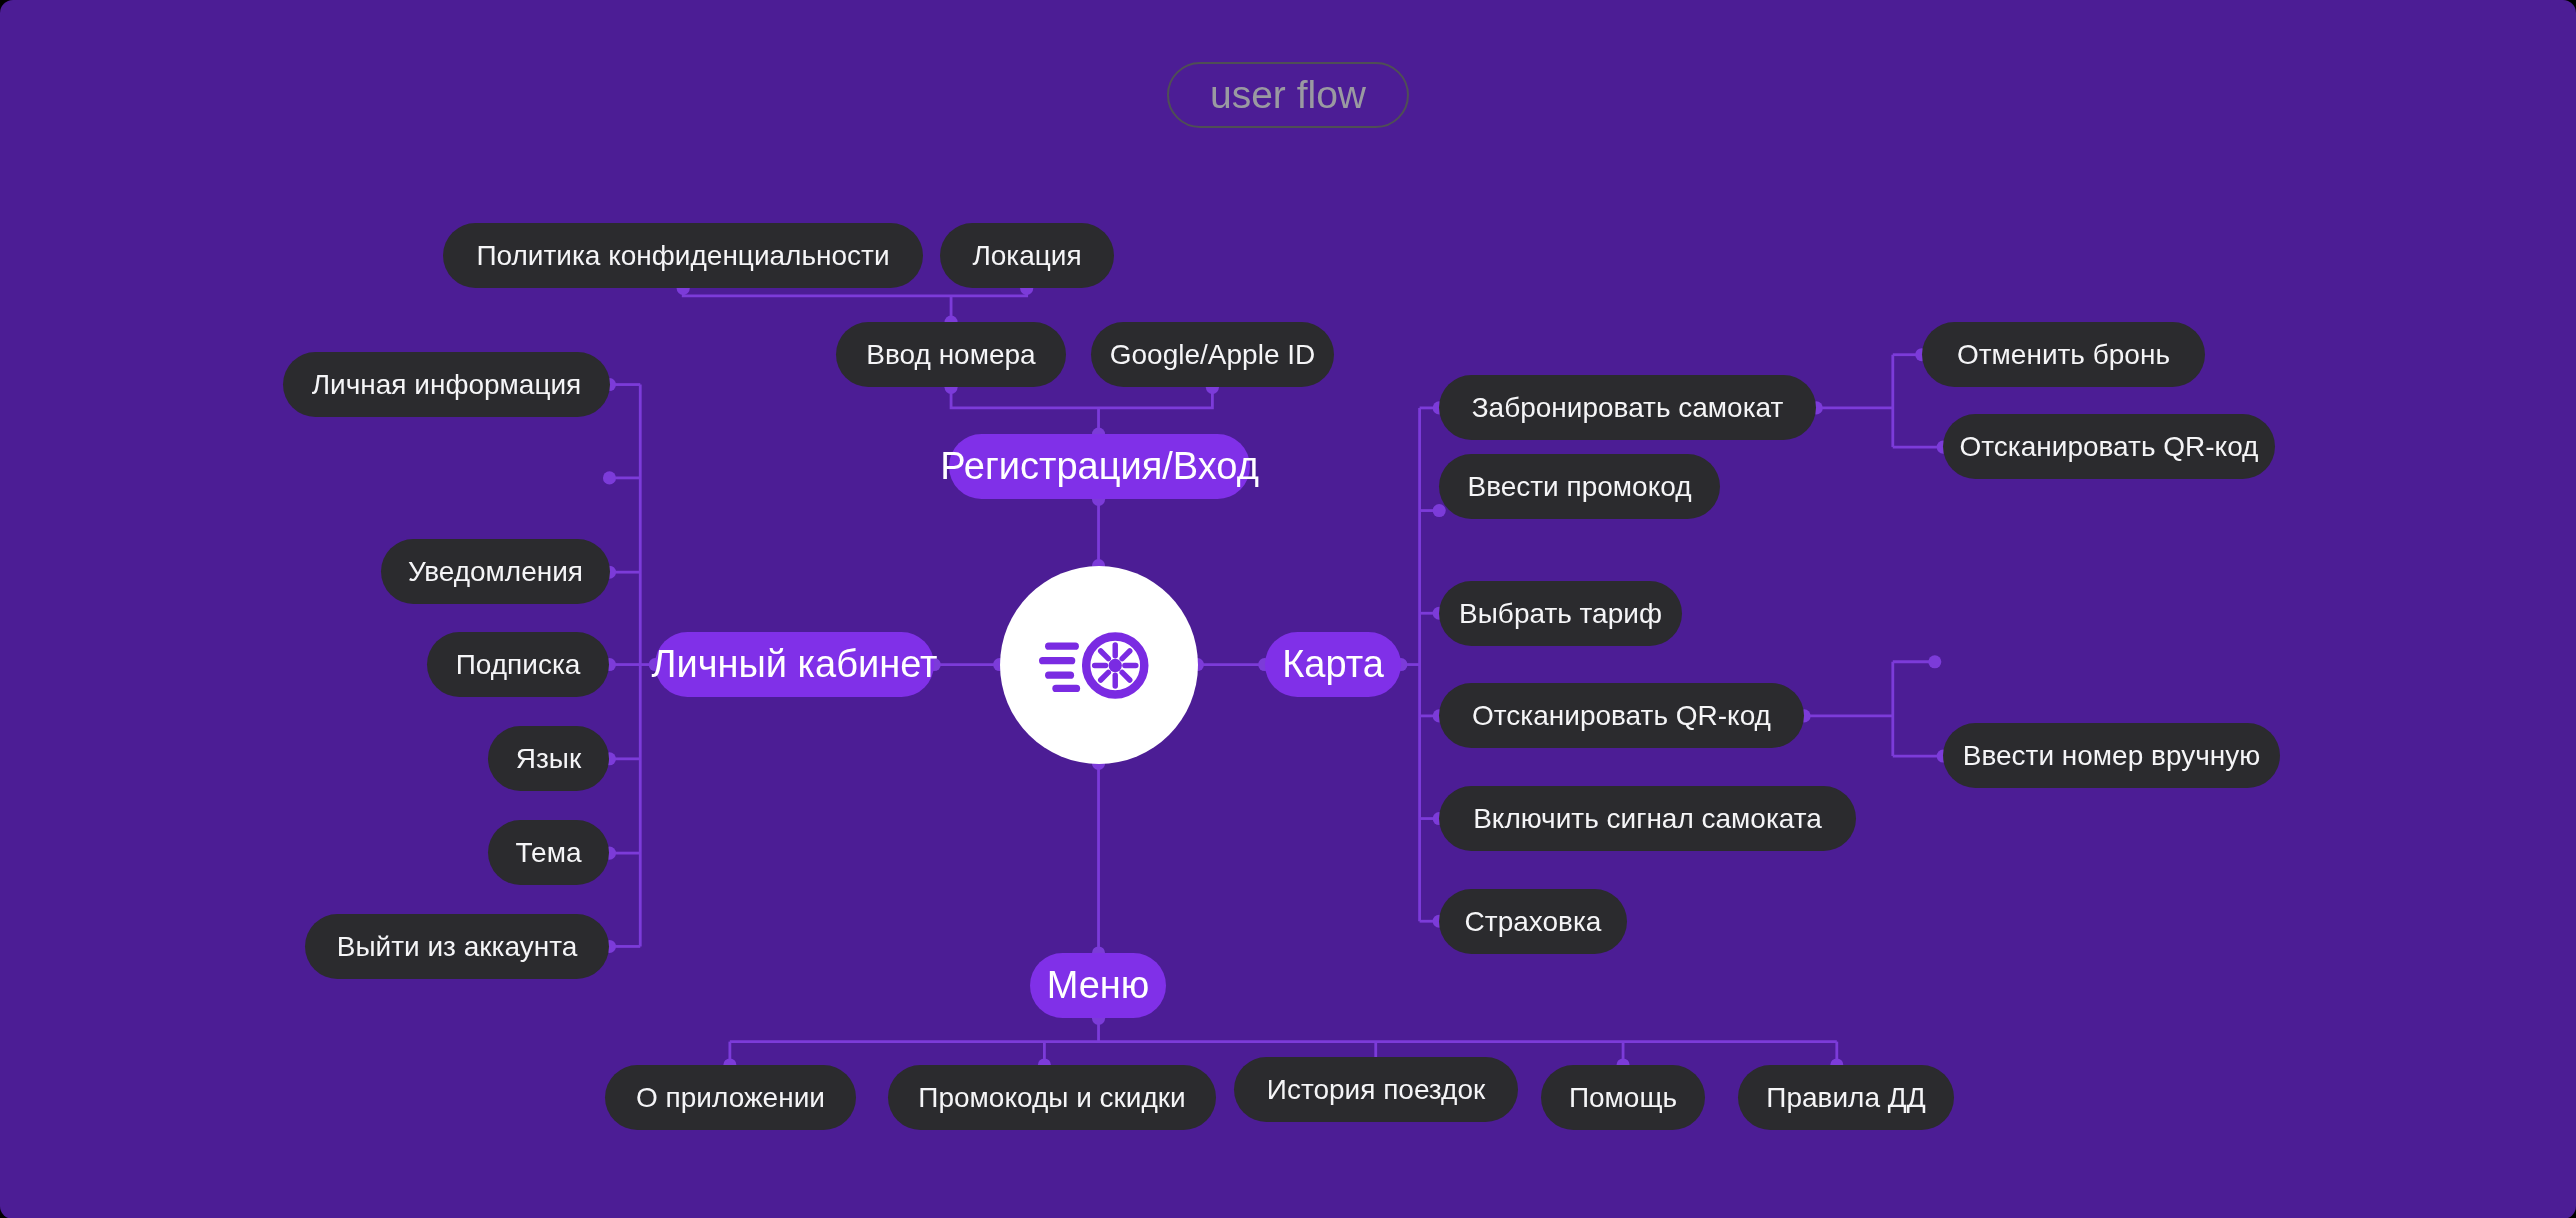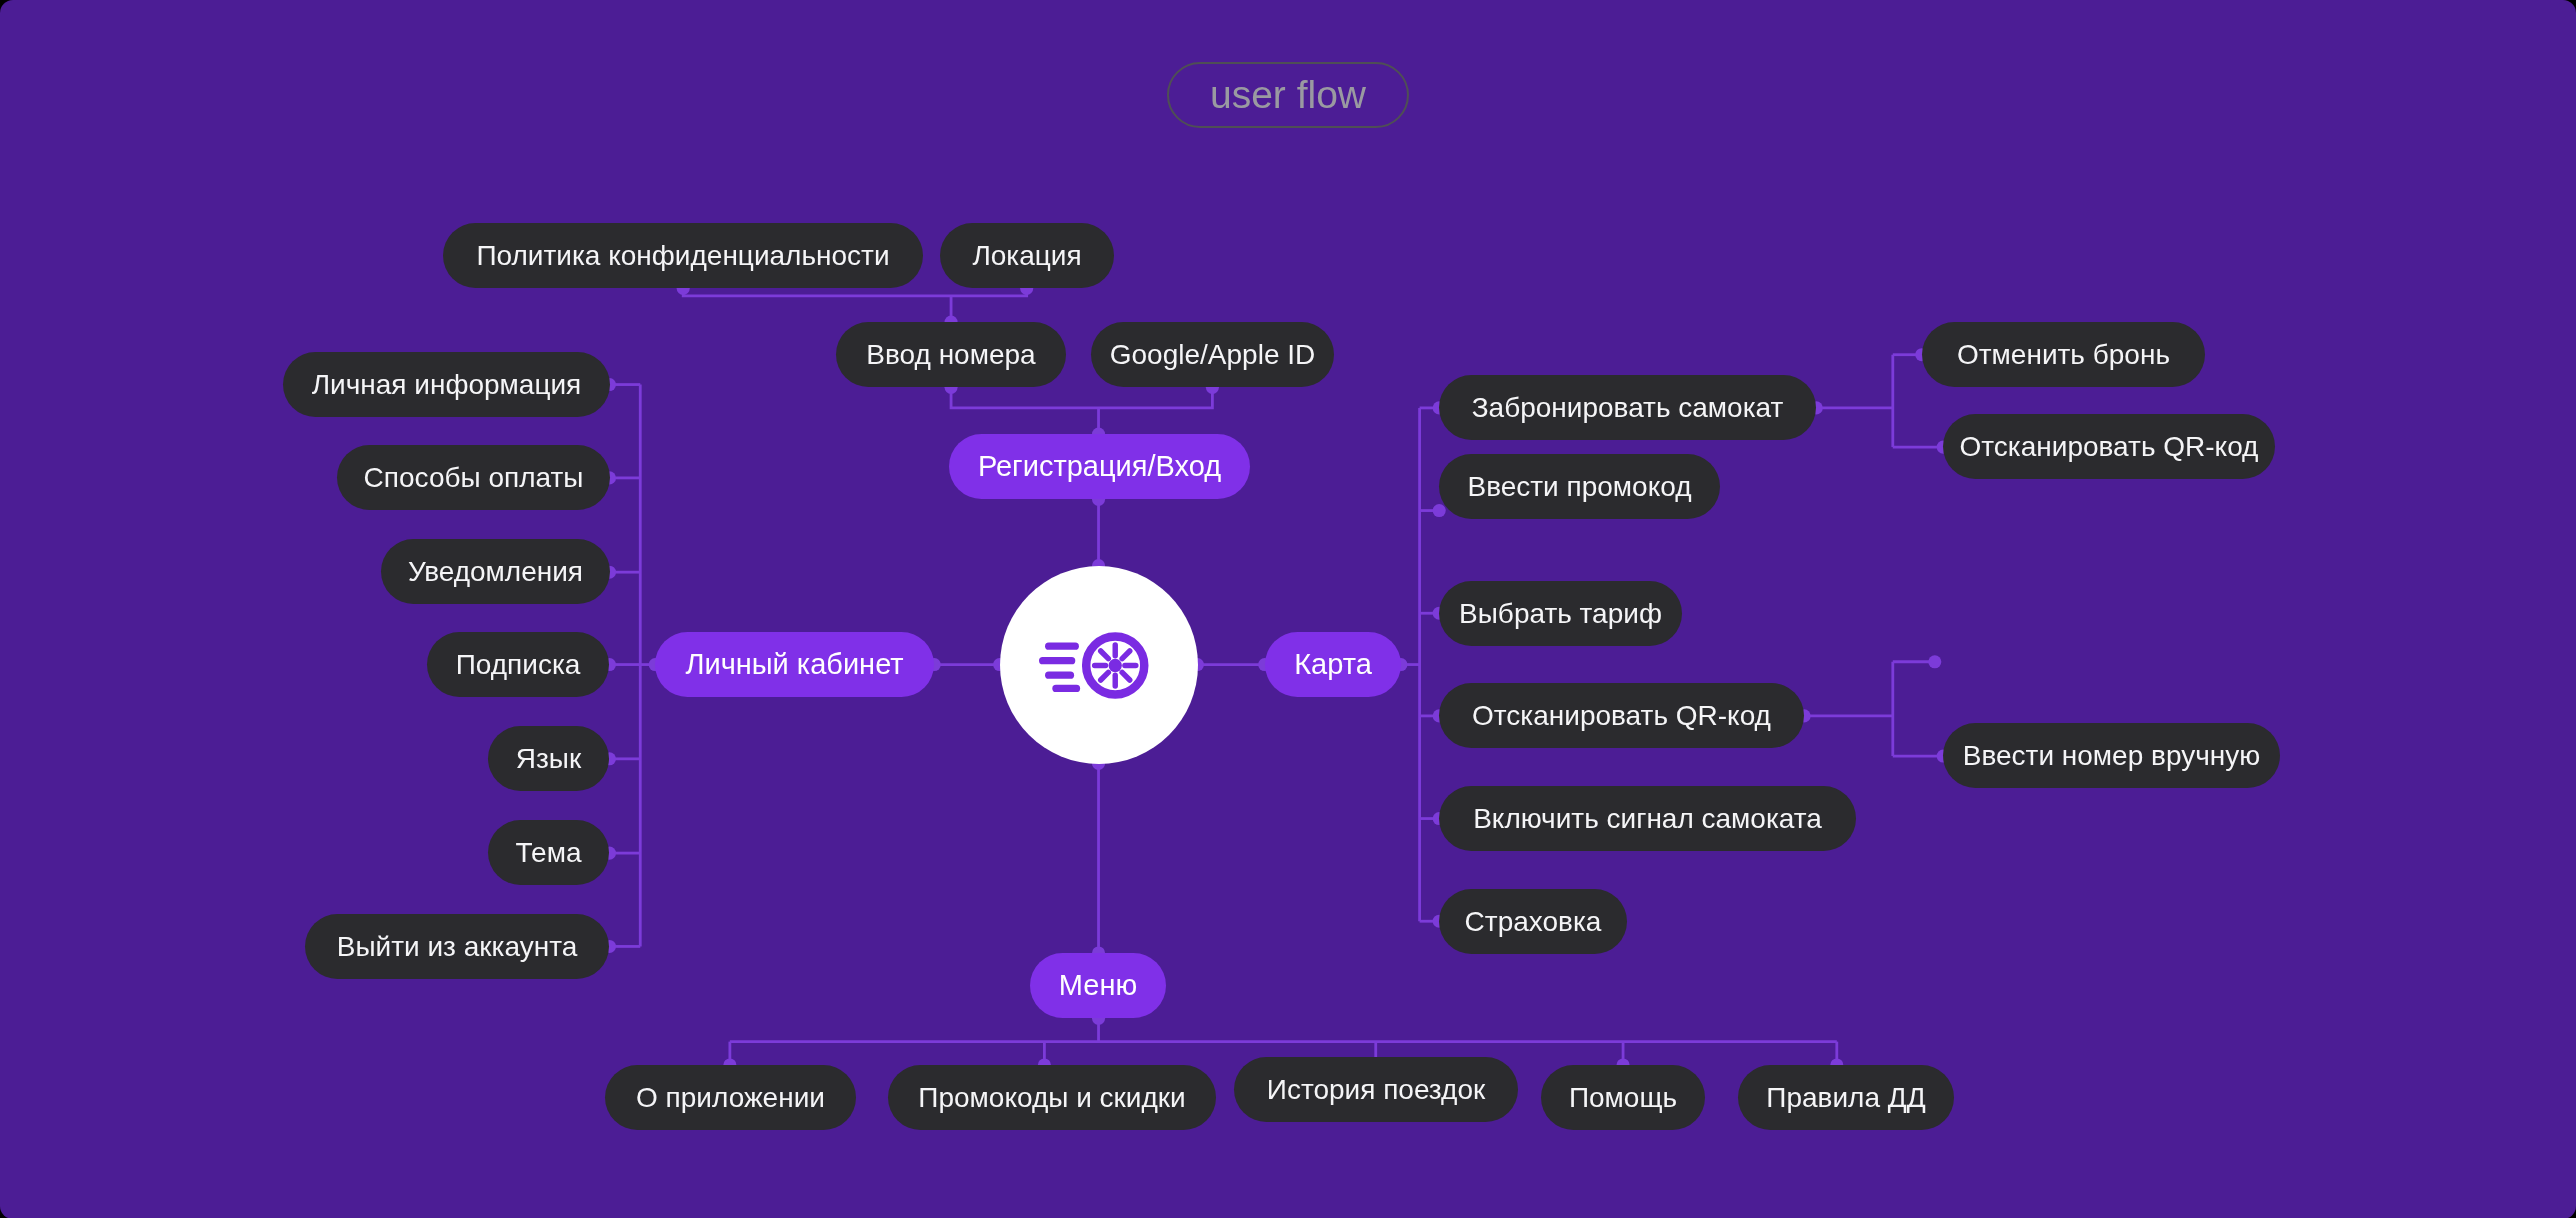--- a/index.html
+++ b/index.html
@@ -21,21 +21,21 @@
   .node{
     position:absolute;height:65px;border-radius:33px;
     background:#2b2b2e;color:#f5f5f7;
     display:flex;align-items:center;justify-content:center;
     font-size:28px;white-space:nowrap;text-align:center;
   }
   .hub{
     position:absolute;height:65px;border-radius:33px;
     background:#8030e8;color:#ffffff;
     display:flex;align-items:center;justify-content:center;
-    font-size:29px;white-space:nowrap;
+    font-size:38px;white-space:nowrap;
   }
   .center-circle{
     position:absolute;left:1000px;top:566px;width:198px;height:198px;
     border-radius:50%;background:#ffffff;
     display:flex;align-items:center;justify-content:center;
   }
 </style>
 </head>
 <body>
 
@@ -164,21 +164,20 @@
   <div class="hub" style="left:655px;top:632px;width:279px">Личный кабинет</div>
   <div class="hub" style="left:1265px;top:632px;width:136px">Карта</div>
   <div class="hub" style="left:1030px;top:953px;width:136px">Меню</div>
 
   <div class="node" style="left:836px;top:322px;width:230px">Ввод номера</div>
   <div class="node" style="left:1091px;top:322px;width:243px">Google/Apple ID</div>
   <div class="node" style="left:443px;top:223px;width:480px">Политика конфиденциальности</div>
   <div class="node" style="left:940px;top:223px;width:174px">Локация</div>
 
   <div class="node" style="left:283px;top:352px;width:327px">Личная информация</div>
-  <div class="node" style="left:337px;top:445px;width:273px">Способы оплаты</div>
   <div class="node" style="left:381px;top:539px;width:229px">Уведомления</div>
   <div class="node" style="left:427px;top:632px;width:182px">Подписка</div>
   <div class="node" style="left:488px;top:726px;width:121px">Язык</div>
   <div class="node" style="left:488px;top:820px;width:121px">Тема</div>
   <div class="node" style="left:305px;top:914px;width:304px">Выйти из аккаунта</div>
 
   <div class="node" style="left:1439px;top:375px;width:377px">Забронировать самокат</div>
   <div class="node" style="left:1439px;top:454px;width:281px">Ввести промокод</div>
   <div class="node" style="left:1439px;top:581px;width:243px">Выбрать тариф</div>
   <div class="node" style="left:1439px;top:683px;width:365px">Отсканировать QR-код</div>

